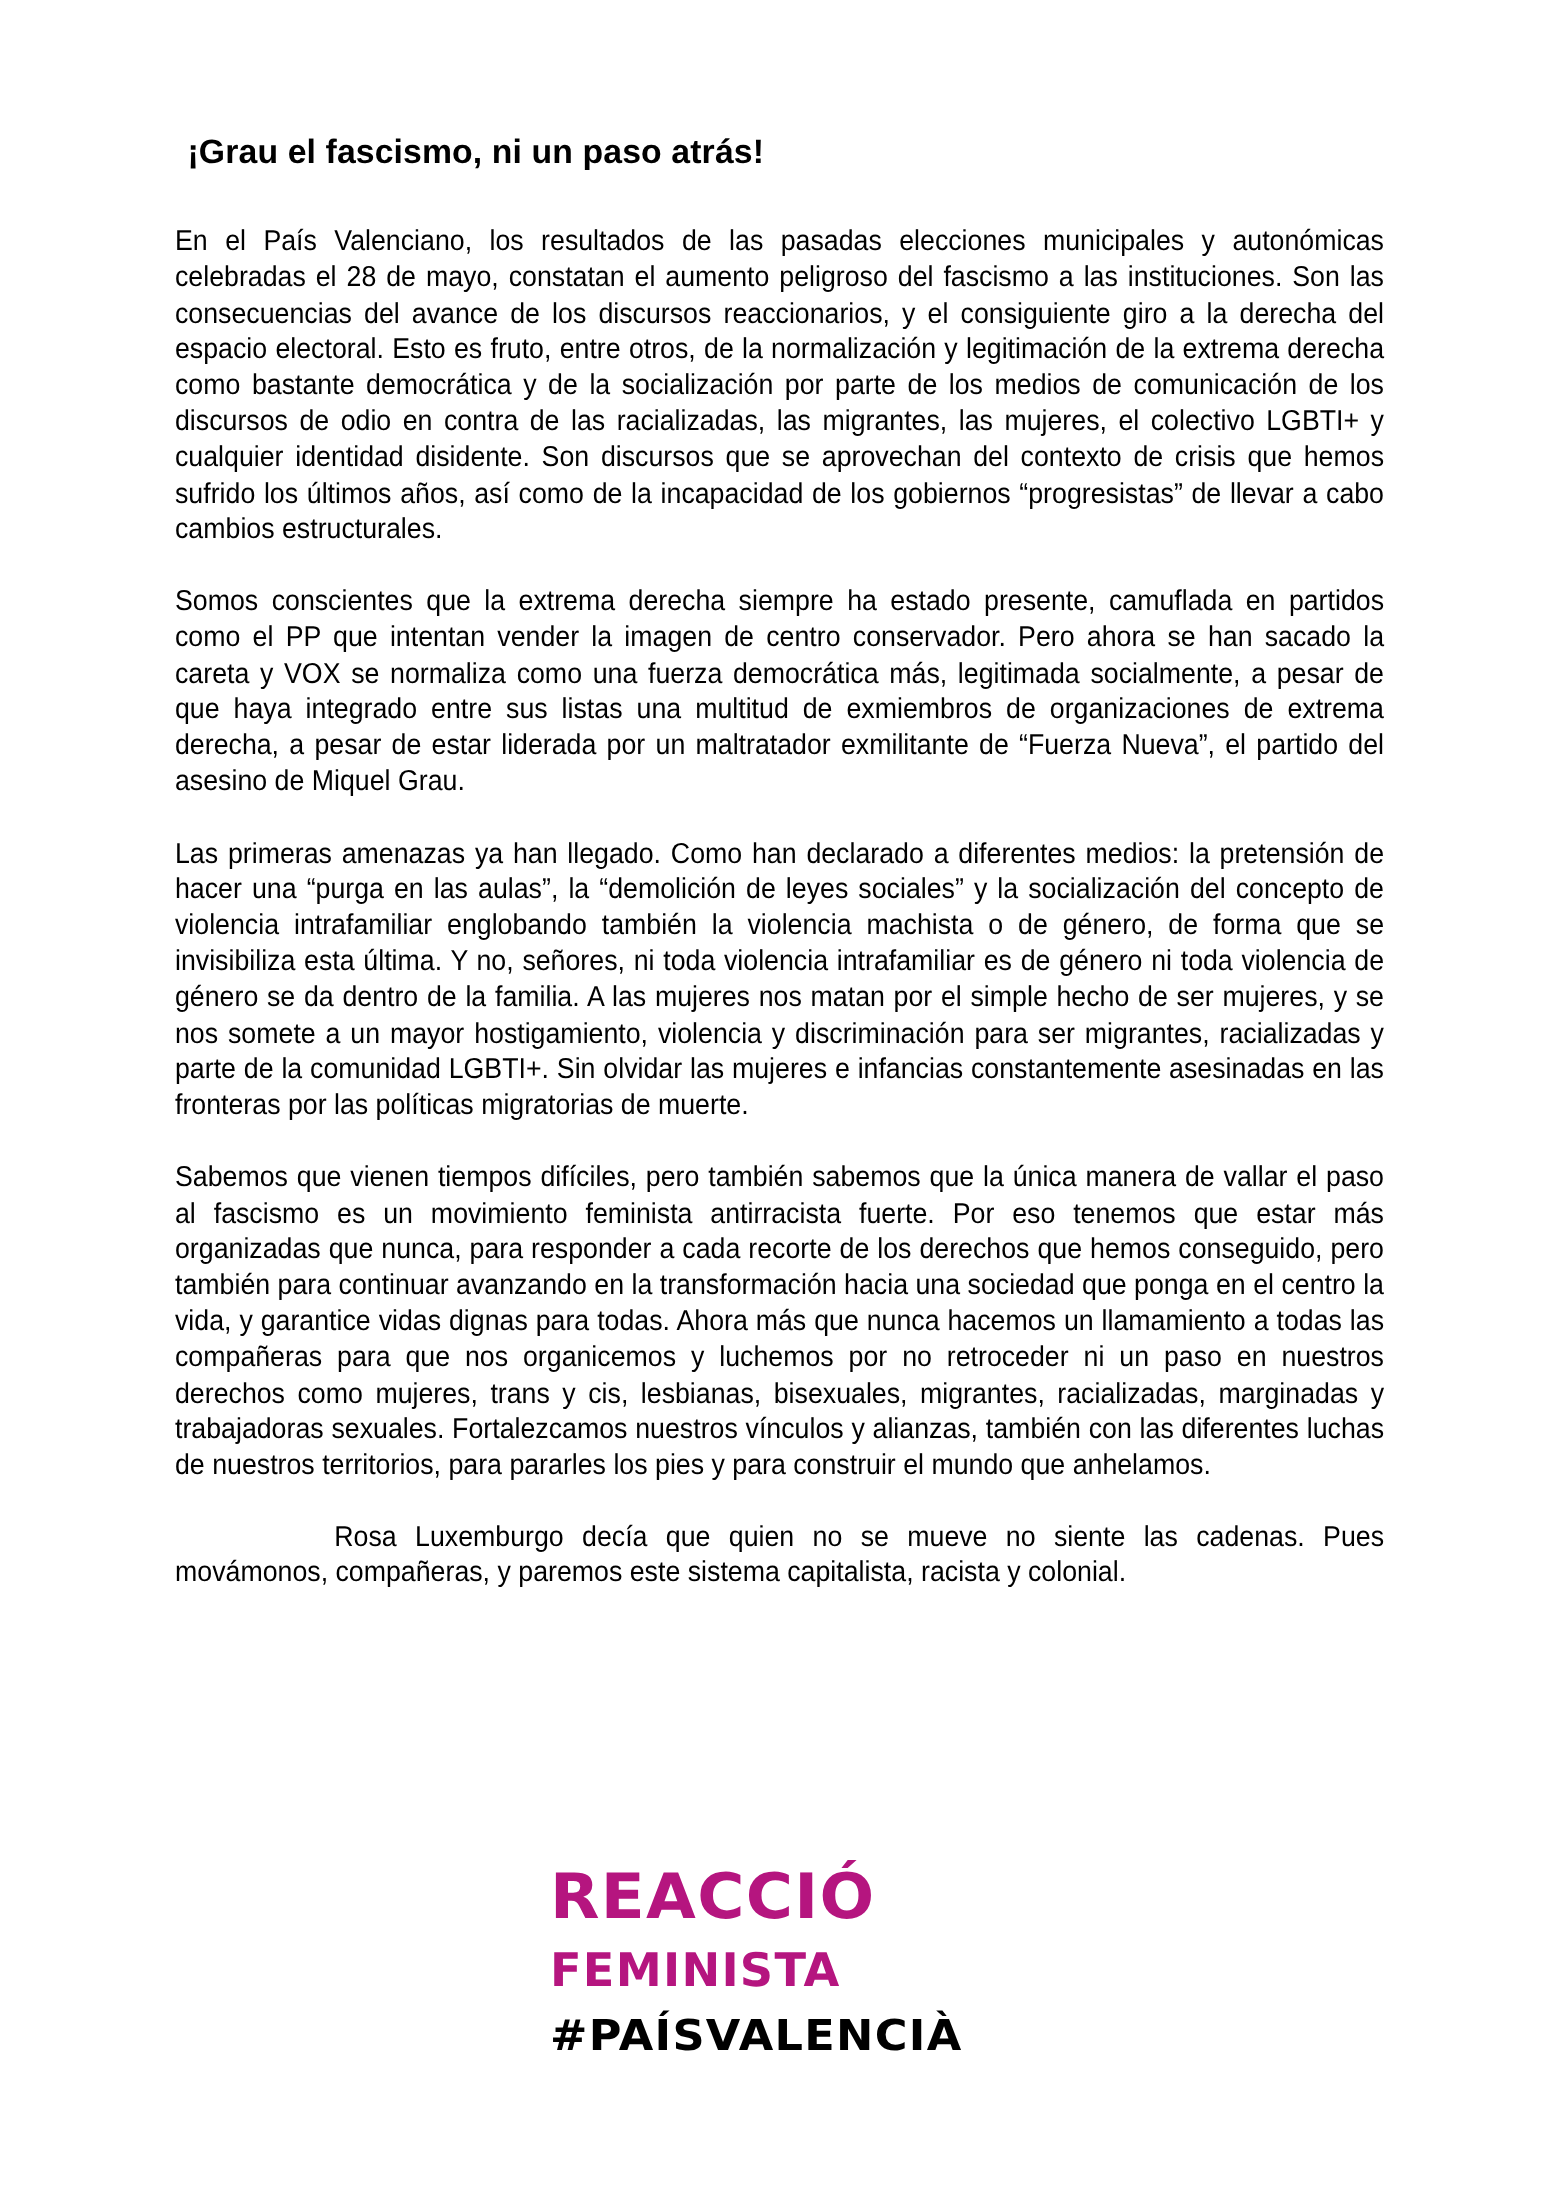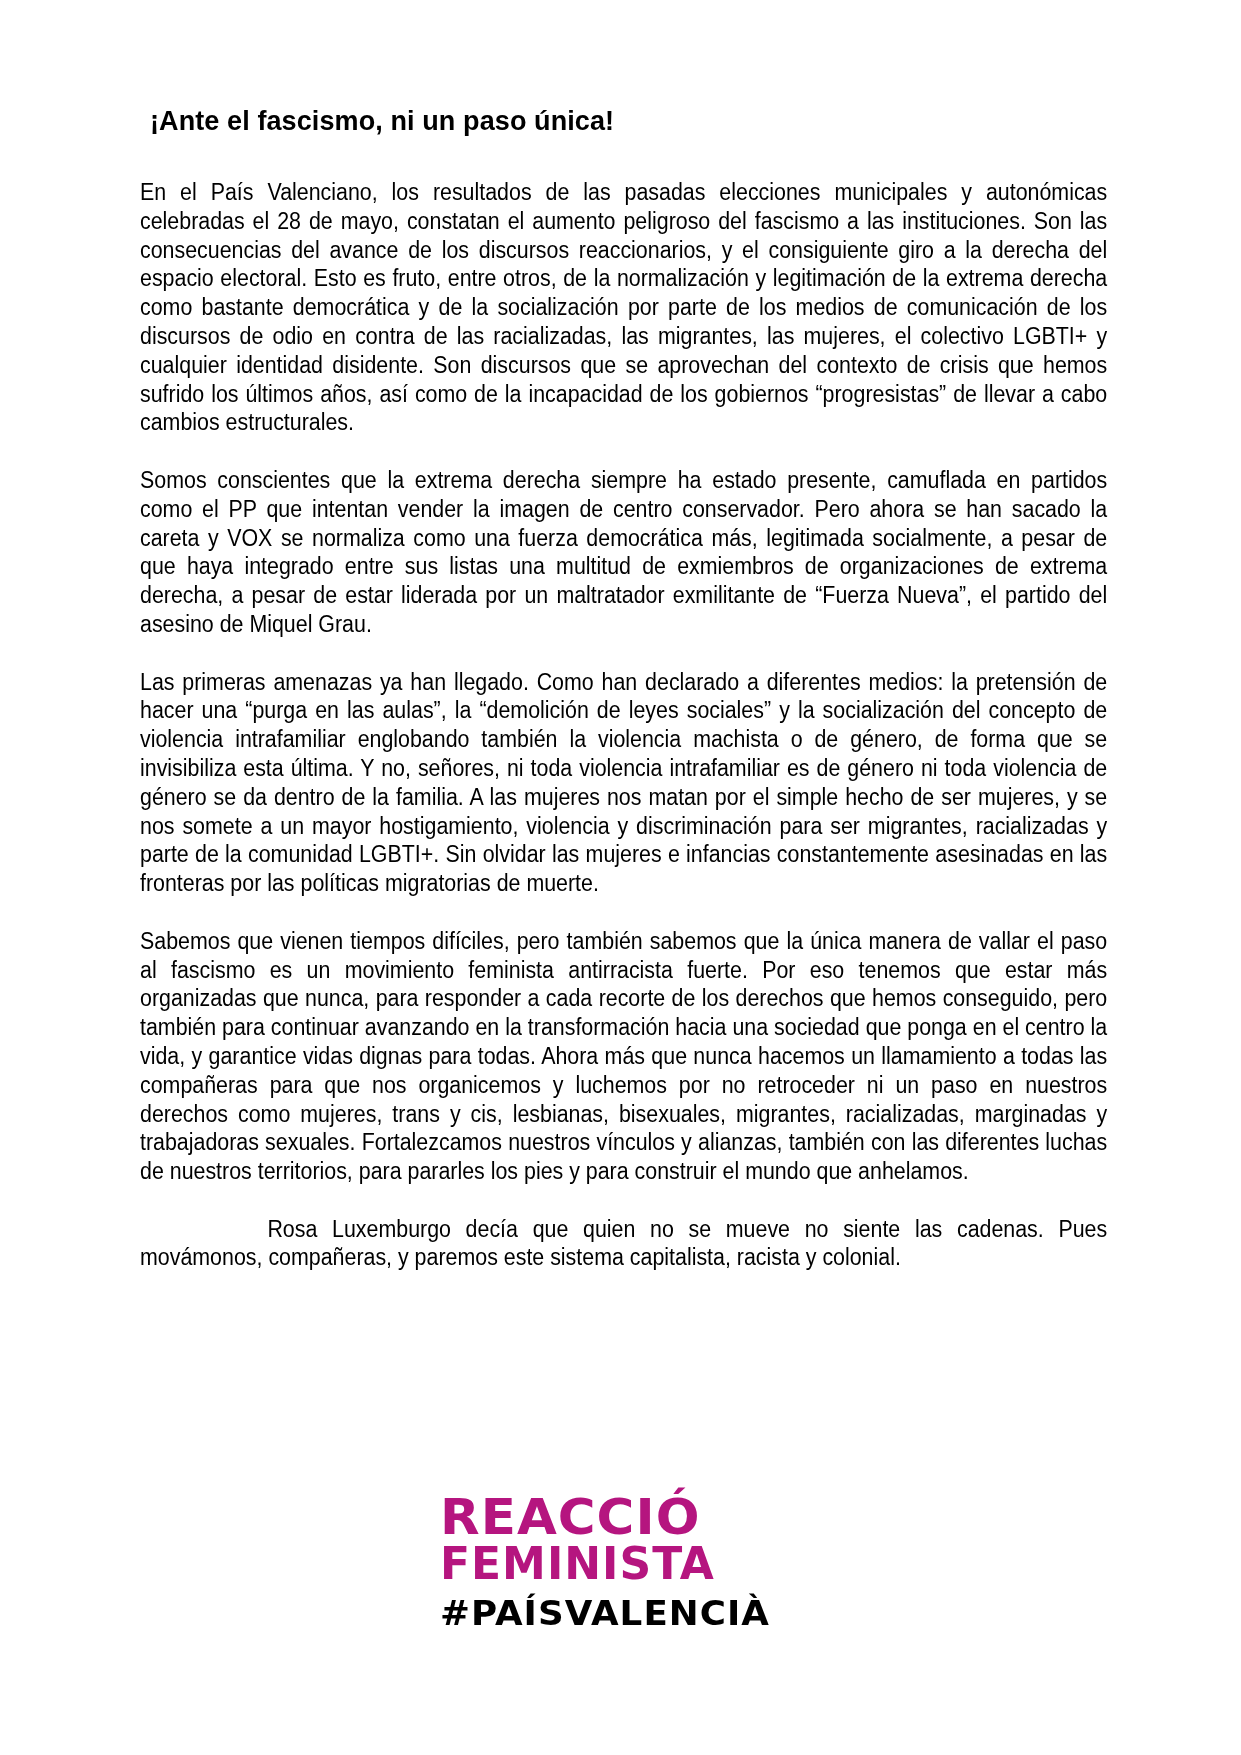--- a/index.html
+++ b/index.html
@@ -21,32 +21,32 @@
   .logo {
     position: absolute; left: 440px; top: 1492px; width: 300px;
     text-align: left;
   }
   .logo .line1, .logo .line2 {
     font-family: "DejaVu Sans", sans-serif; font-weight: bold;
     color: #b5157f; line-height: 1; letter-spacing: 1px;
     transform-origin: left top;
   }
   .logo .line1 { font-size: 50px; transform: scaleX(1.03); height: 48px; }
-  .logo .line2 { font-size: 44px; transform: scaleX(1.0); height: 44px; margin-top: 2px; }
+  .logo .line2 { font-size: 37px; transform: scaleX(1.0); height: 44px; margin-top: 18px; }
   .logo .line3 {
     font-family: "DejaVu Sans", sans-serif; font-weight: bold;
     color: #000; font-size: 34px; line-height: 1; margin-top: 10px;
     letter-spacing: 1px; transform: scaleX(1.05); transform-origin: left top;
   }
 </style>
 </head>
 <body>
 
 <div class="page">
-  <h1 class="title">¡Ante el fascismo, ni un paso única!</h1>
+  <h1 class="title">¡Grau el fascismo, ni un paso atrás!</h1>
 
   <div class="body">
     <p>En el País Valenciano, los resultados de las pasadas elecciones municipales y autonómicas celebradas el 28 de mayo, constatan el aumento peligroso del fascismo a las instituciones. Son las consecuencias del avance de los discursos reaccionarios, y el consiguiente giro a la derecha del espacio electoral. Esto es fruto, entre otros, de la normalización y legitimación de la extrema derecha como bastante democrática y de la socialización por parte de los medios de comunicación de los discursos de odio en contra de las racializadas, las migrantes, las mujeres, el colectivo LGBTI+ y cualquier identidad disidente. Son discursos que se aprovechan del contexto de crisis que hemos sufrido los últimos años, así como de la incapacidad de los gobiernos “progresistas” de llevar a cabo cambios estructurales.</p>
     <p>Somos conscientes que la extrema derecha siempre ha estado presente, camuflada en partidos como el PP que intentan vender la imagen de centro conservador. Pero ahora se han sacado la careta y VOX se normaliza como una fuerza democrática más, legitimada socialmente, a pesar de que haya integrado entre sus listas una multitud de exmiembros de organizaciones de extrema derecha, a pesar de estar liderada por un maltratador exmilitante de “Fuerza Nueva”, el partido del asesino de Miquel Grau.</p>
     <p>Las primeras amenazas ya han llegado. Como han declarado a diferentes medios: la pretensión de hacer una “purga en las aulas”, la “demolición de leyes sociales” y la socialización del concepto de violencia intrafamiliar englobando también la violencia machista o de género, de forma que se invisibiliza esta última. Y no, señores, ni toda violencia intrafamiliar es de género ni toda violencia de género se da dentro de la familia. A las mujeres nos matan por el simple hecho de ser mujeres, y se nos somete a un mayor hostigamiento, violencia y discriminación para ser migrantes, racializadas y parte de la comunidad LGBTI+. Sin olvidar las mujeres e infancias constantemente asesinadas en las fronteras por las políticas migratorias de muerte.</p>
     <p>Sabemos que vienen tiempos difíciles, pero también sabemos que la única manera de vallar el paso al fascismo es un movimiento feminista antirracista fuerte. Por eso tenemos que estar más organizadas que nunca, para responder a cada recorte de los derechos que hemos conseguido, pero también para continuar avanzando en la transformación hacia una sociedad que ponga en el centro la vida, y garantice vidas dignas para todas. Ahora más que nunca hacemos un llamamiento a todas las compañeras para que nos organicemos y luchemos por no retroceder ni un paso en nuestros derechos como mujeres, trans y cis, lesbianas, bisexuales, migrantes, racializadas, marginadas y trabajadoras sexuales. Fortalezcamos nuestros vínculos y alianzas, también con las diferentes luchas de nuestros territorios, para pararles los pies y para construir el mundo que anhelamos.</p>
     <p class="closing">Rosa Luxemburgo decía que quien no se mueve no siente las cadenas. Pues movámonos, compañeras, y paremos este sistema capitalista, racista y colonial.</p>
   </div>
 
   <div class="logo">

